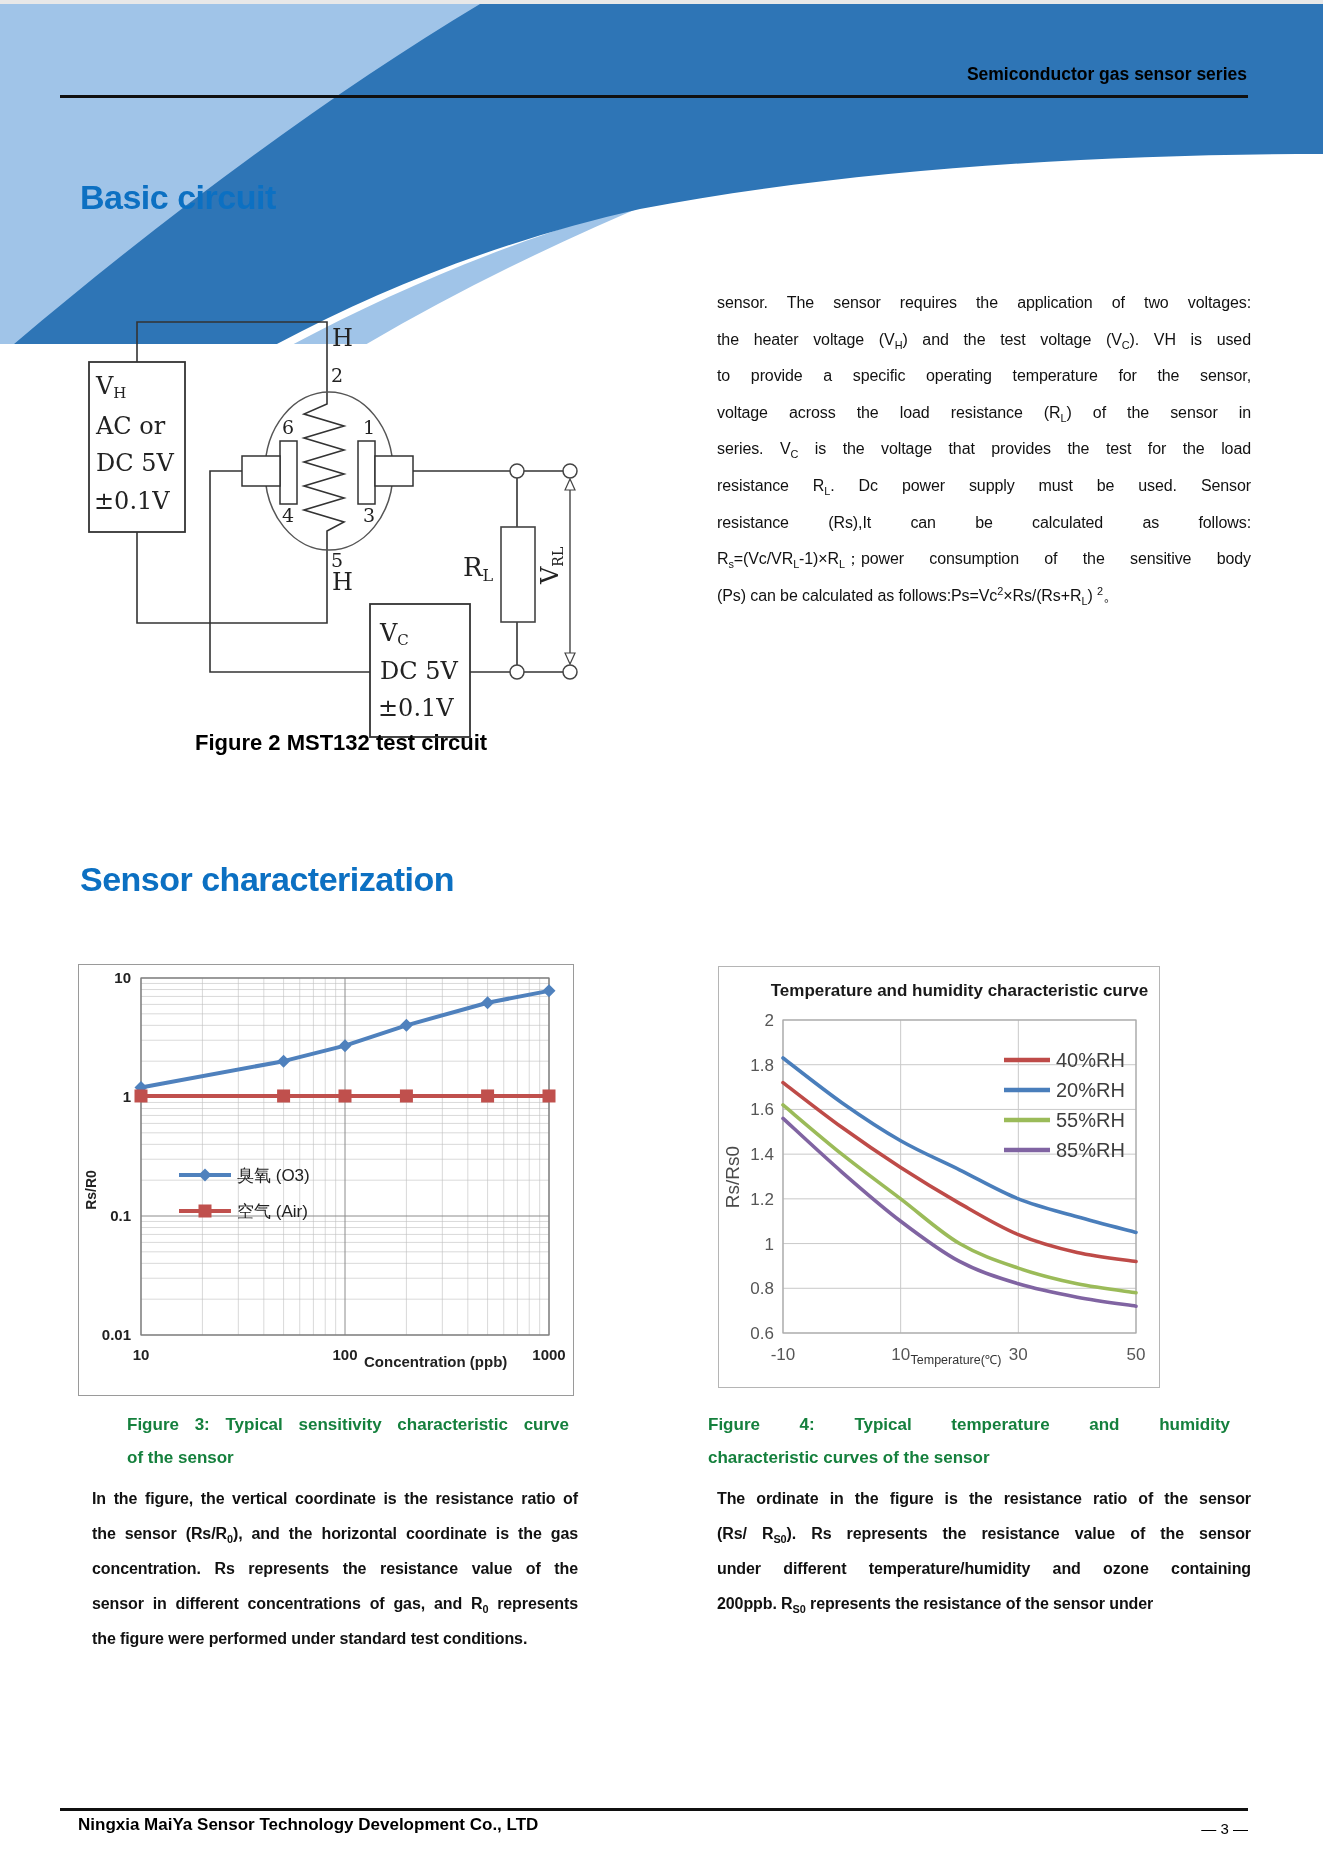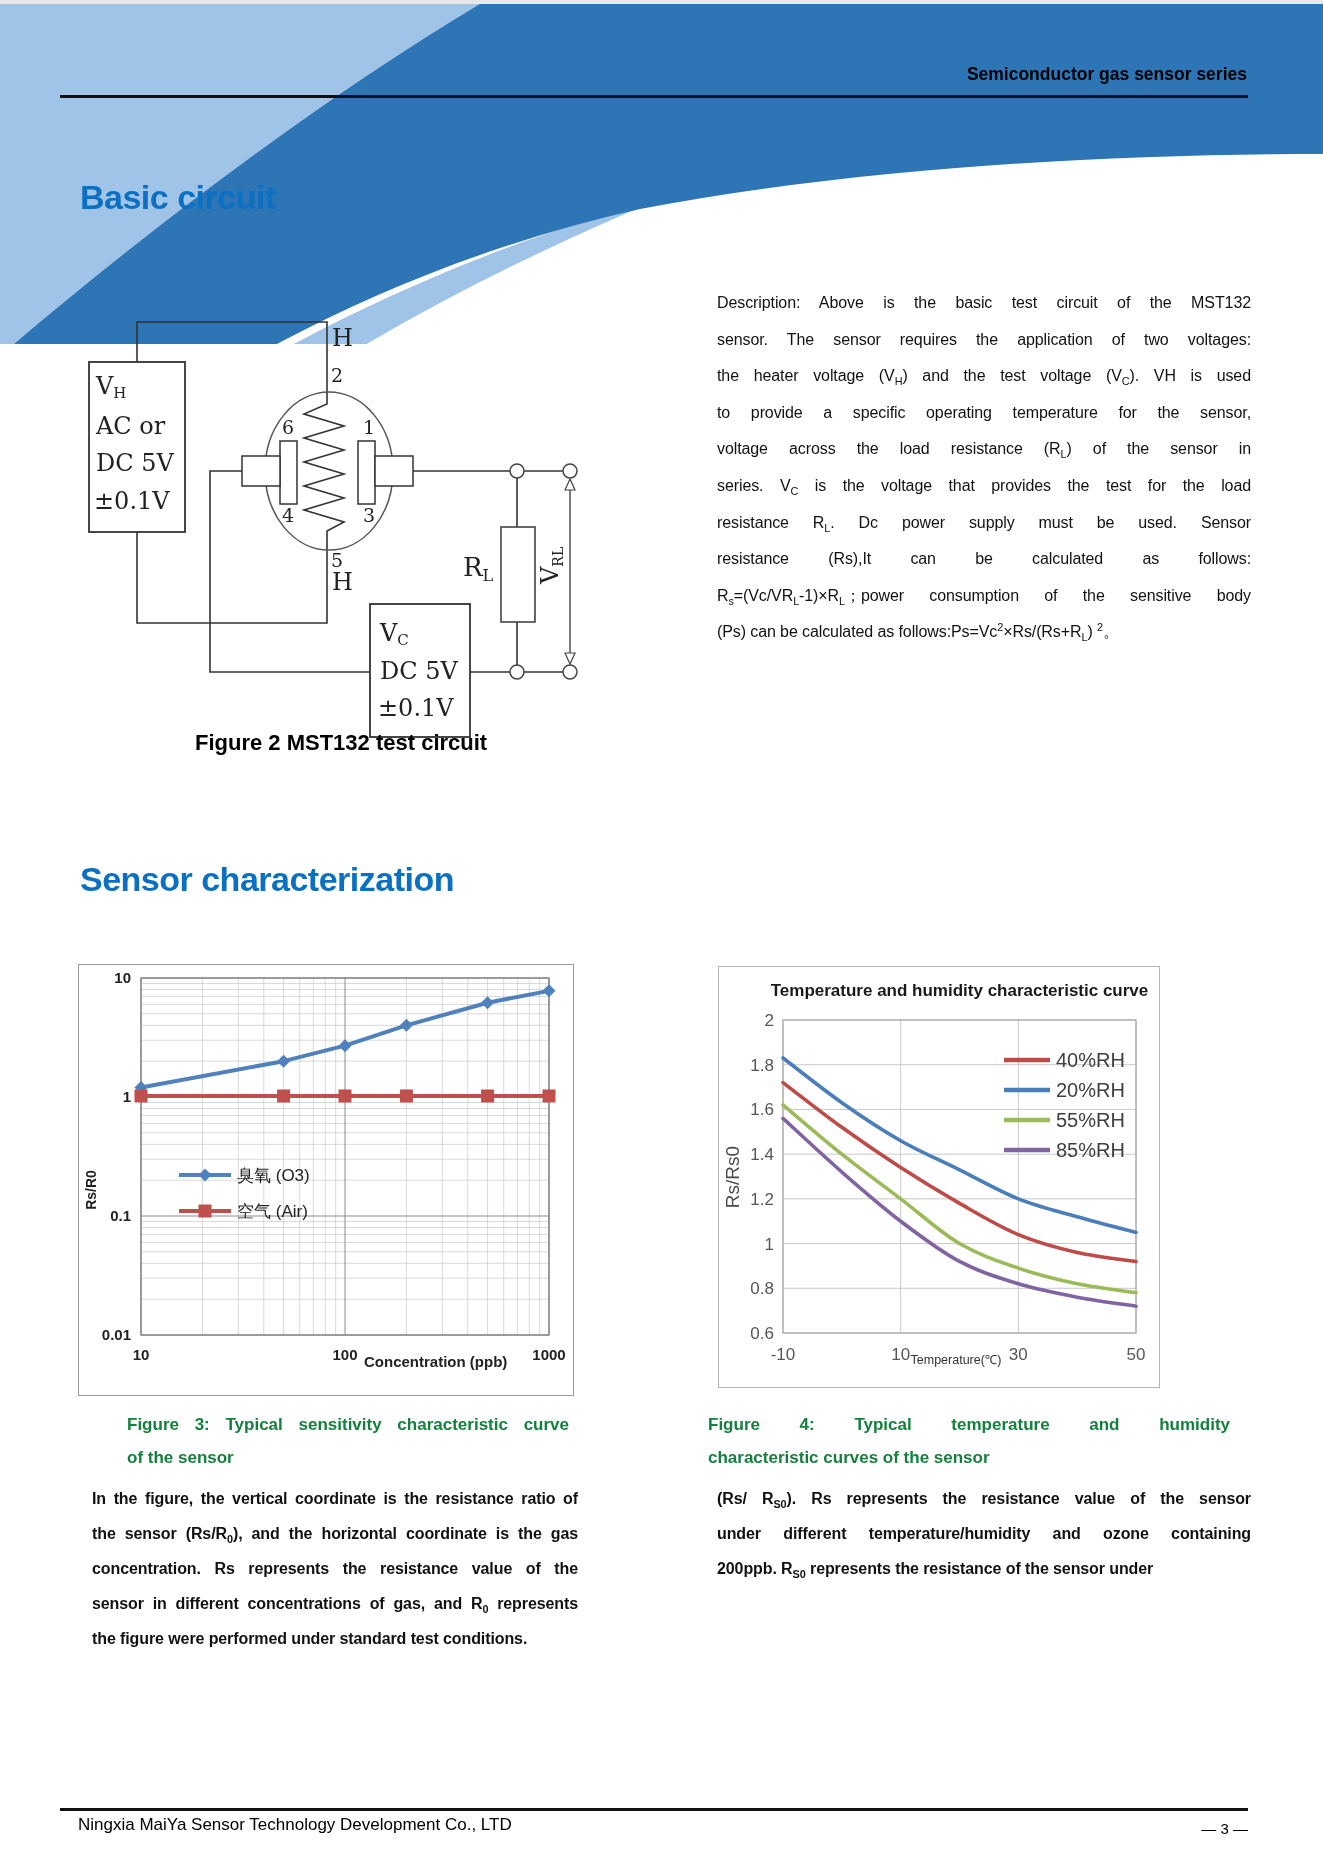--- a/index.html
+++ b/index.html
@@ -20,21 +20,21 @@
   .para.tight{line-height:35px;font-weight:bold;}
   .cap{font-size:17px;font-weight:bold;line-height:33px;color:#15803d;}
   .cap .ln{text-align:justify;text-align-last:justify;}
   .cap .ln:last-child{text-align-last:left;}
   sub{font-size:68%;line-height:0;}
   sup{font-size:68%;line-height:0;}
   .circuit-caption{left:195px;top:726px;font-size:22px;font-weight:bold;color:#000;}
   .figbox{background:#fff;}
   #fig3-box{left:78px;top:960px;width:494px;height:430px;border:1.5px solid #9a9a9a;}
   #fig4-box{left:718px;top:962px;width:440px;height:420px;border:1.5px solid #b5b5b5;}
-  .footer-company{left:78px;top:1811px;font-size:17px;font-weight:normal;color:#000;}
+  .footer-company{left:78px;top:1811px;font-size:17px;font-weight:bold;color:#000;}
   .footer-page{right:75px;top:1816px;font-size:15px;color:#000;}
   .desc{left:717px;top:281px;width:534px;}
   .p-left{left:92px;top:1477px;width:486px;}
   .p-right{left:717px;top:1477px;width:534px;}
   .cap3{left:127px;top:1404px;width:442px;}
   .cap4{left:708px;top:1404px;width:522px;}
   svg text{font-family:"Liberation Sans",sans-serif;}
   .circ text{font-family:"DejaVu Serif","Liberation Serif",serif;fill:#222;}
 </style>
 </head>
@@ -103,21 +103,20 @@
 
     <line x1="490" y1="235" x2="490" y2="400" stroke="#444" stroke-width="1.4"></line>
     <path d="M485,236 L490,225 L495,236 Z" fill="#fff" stroke="#444" stroke-width="1.2"></path>
     <path d="M485,399 L490,410 L495,399 Z" fill="#fff" stroke="#444" stroke-width="1.2"></path>
     <text transform="rotate(-90 478 330)" x="478" y="330" font-size="24"><tspan>V</tspan><tspan font-size="14" dy="5">RL</tspan></text>
   </svg>
 
   <div class="abs circuit-caption">Figure 2 MST132 test circuit</div>
 
   <div class="abs para desc">
-      <div class="ln">Description: Above is the basic test circuit of the MST132</div>
       <div class="ln">sensor. The sensor requires the application of two voltages:</div>
       <div class="ln">the heater voltage (V<sub>H</sub>) and the test voltage (V<sub>C</sub>). VH is used</div>
       <div class="ln">to provide a specific operating temperature for the sensor,</div>
       <div class="ln">voltage across the load resistance (R<sub>L</sub>) of the sensor in</div>
       <div class="ln">series. V<sub>C</sub> is the voltage that provides the test for the load</div>
       <div class="ln">resistance R<sub>L</sub>. Dc power supply must be used. Sensor</div>
       <div class="ln">resistance (Rs),It can be calculated as follows:</div>
       <div class="ln">R<sub>s</sub>=(Vc/VR<sub>L</sub>-1)×R<sub>L</sub>；power consumption of the sensitive body</div>
       <div class="ln">(Ps) can be calculated as follows:Ps=Vc<sup>2</sup>×Rs/(Rs+R<sub>L</sub>) <sup>2</sup>。</div>
     </div>
@@ -262,20 +261,21 @@
       <div class="ln">characteristic curves of the sensor</div>
     </div>
   <div class="abs para tight p-left">
       <div class="ln">In the figure, the vertical coordinate is the resistance ratio of</div>
       <div class="ln">the sensor (Rs/R<sub>0</sub>), and the horizontal coordinate is the gas</div>
       <div class="ln">concentration. Rs represents the resistance value of the</div>
       <div class="ln">sensor in different concentrations of gas, and R<sub>0</sub> represents</div>
       <div class="ln">the figure were performed under standard test conditions.</div>
     </div>
   <div class="abs para tight p-right">
+      <div class="ln">The ordinate in the figure is the resistance ratio of the sensor</div>
       <div class="ln">(Rs/ R<sub>S0</sub>). Rs represents the resistance value of the sensor</div>
       <div class="ln">under different temperature/humidity and ozone containing</div>
       <div class="ln">200ppb. R<sub>S0</sub> represents the resistance of the sensor under</div>
     </div>
 
   <div class="abs rule f-rule"></div>
   <div class="abs footer-company">Ningxia MaiYa Sensor Technology Development Co., LTD</div>
   <div class="abs footer-page">— 3 —</div>
 </div>
 

